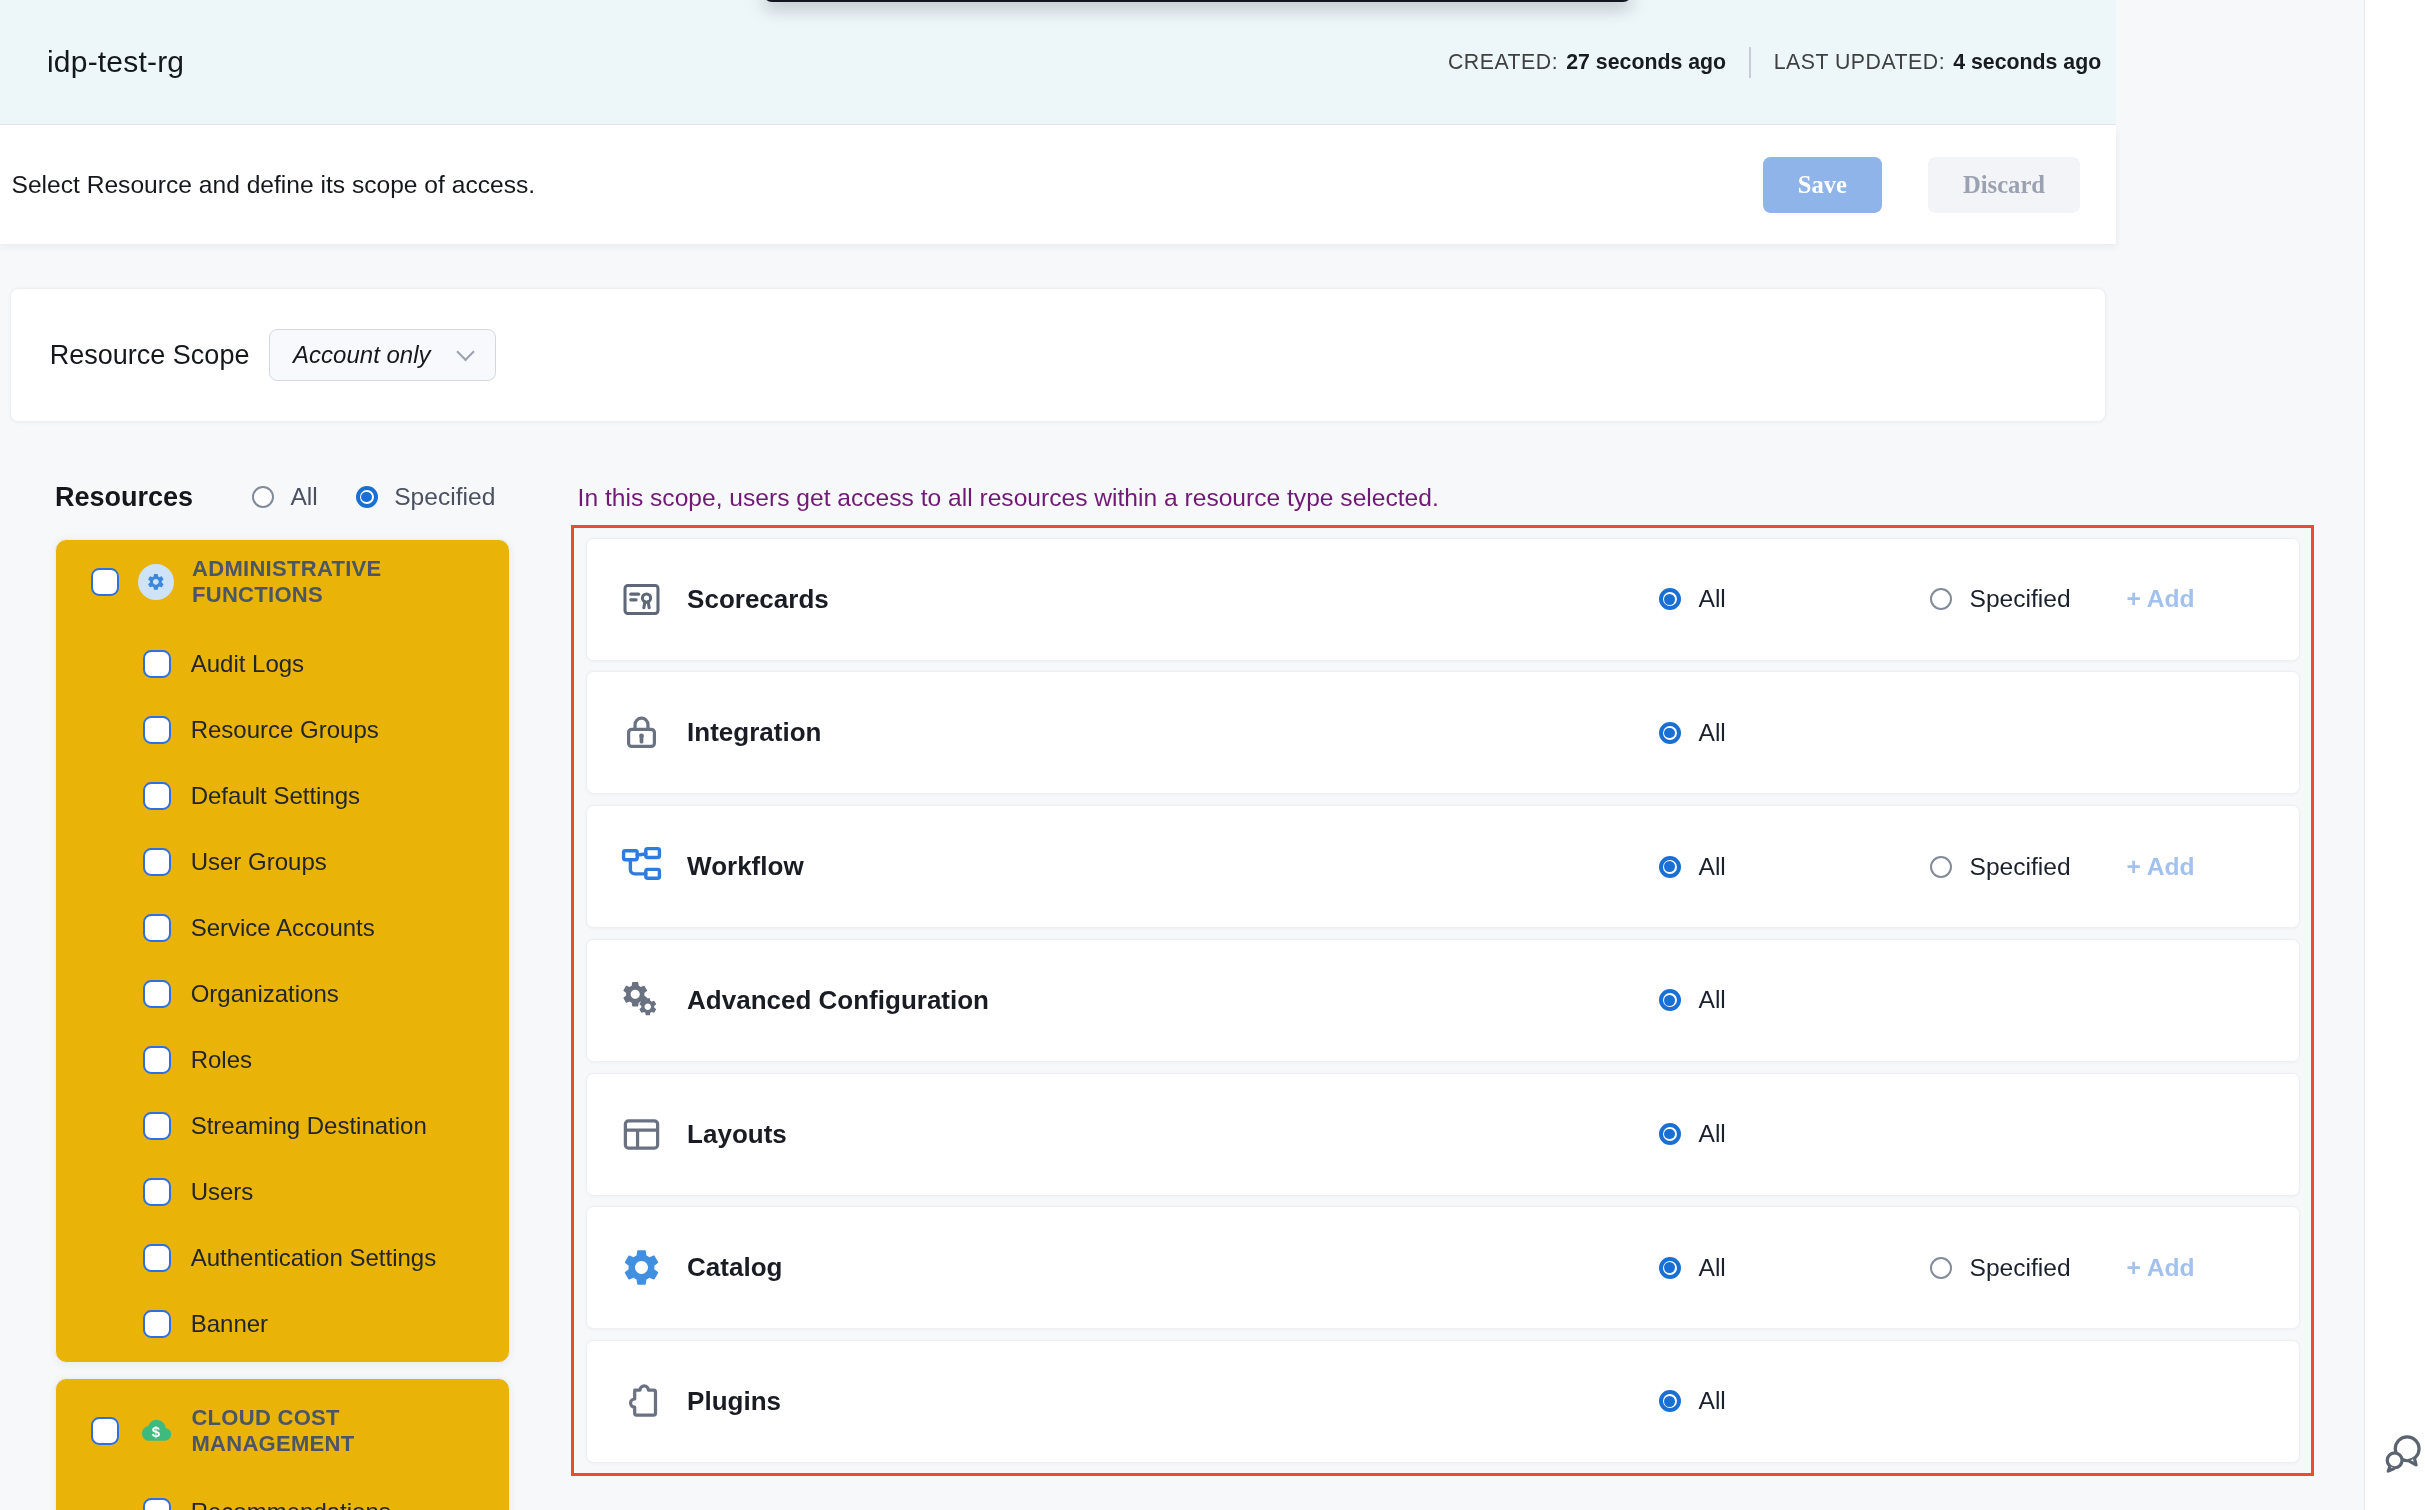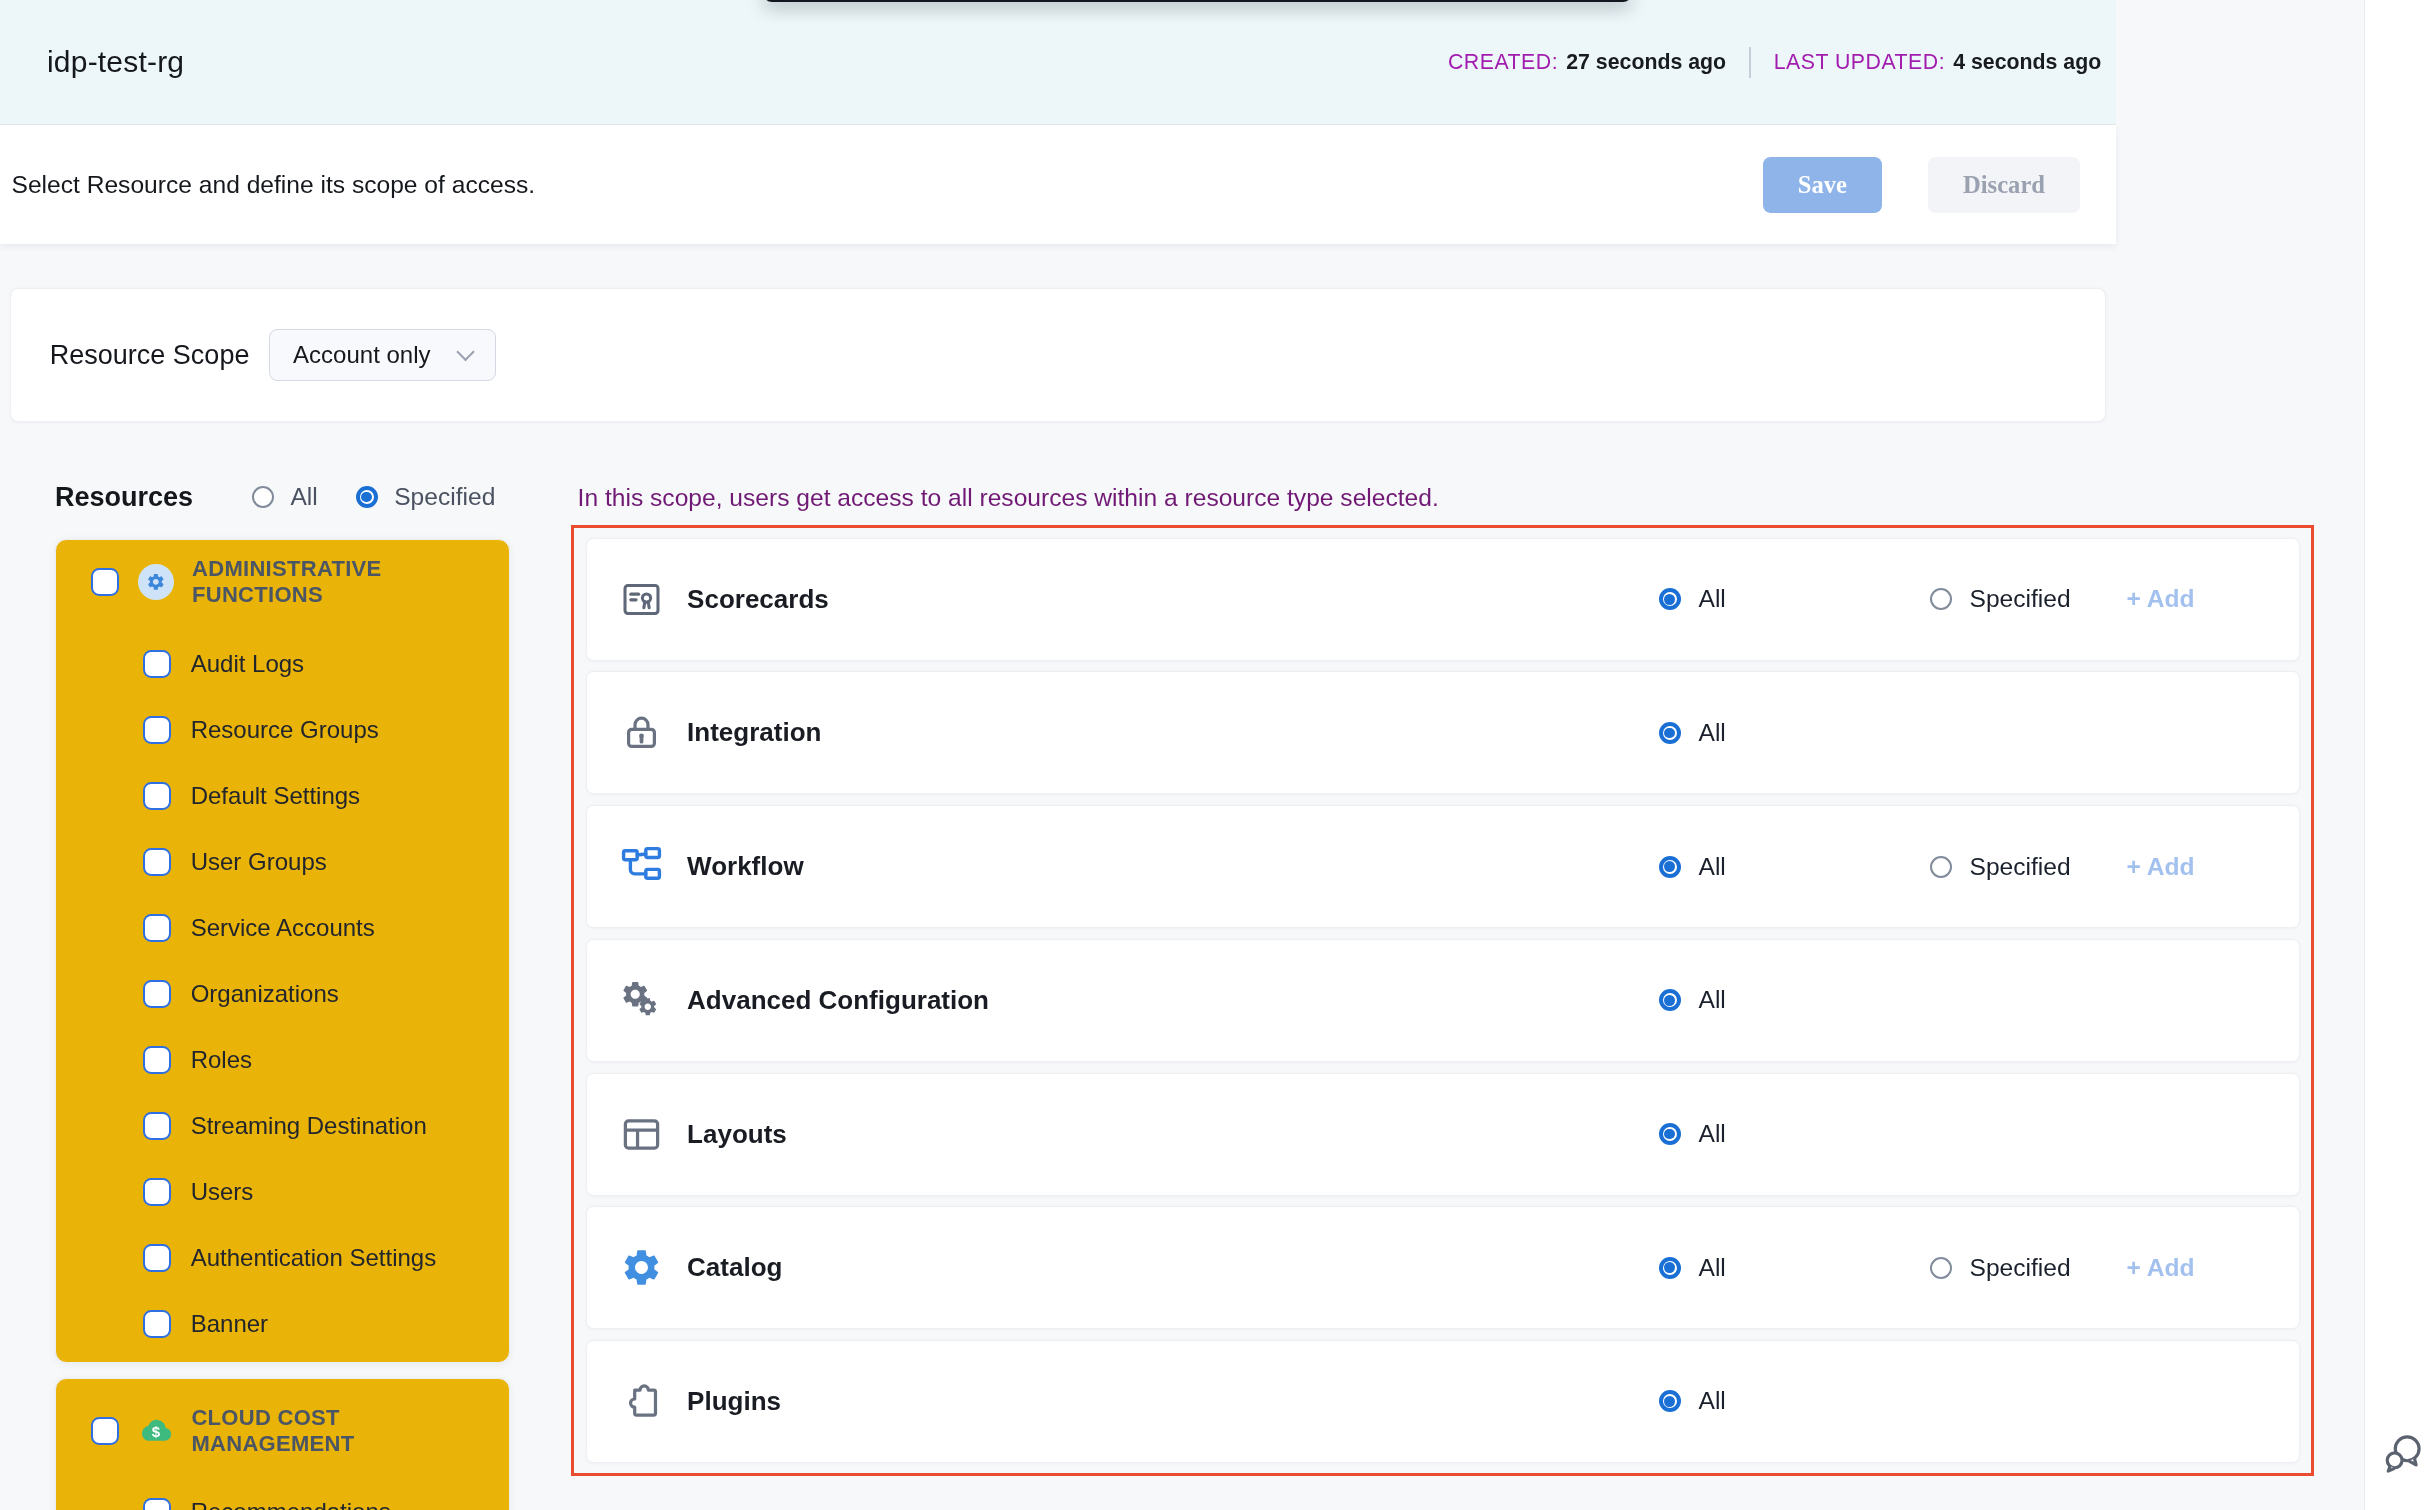--- a/index.html
+++ b/index.html
@@ -7,21 +7,21 @@
     font-family:"Liberation Sans", sans-serif; background:#f7f8fa; }
 
   .app { position:absolute; left:0; top:0; width:2116px; height:1510px; background:#f7f8fa; }
 
   
   .page-header { position:relative; height:125px; background:#edf6f9;
     border-bottom:1.6px solid #e1e7ea; display:flex; align-items:center;
     justify-content:space-between; padding:0 14.8px 0 47px; overflow:hidden; }
   .page-title { font-size:30px; font-weight:500; color:#15181d; letter-spacing:0.2px; }
   .meta { display:flex; align-items:center; font-size:21.3px; }
-  .meta-label { color:#a21caf; letter-spacing:0.5px; margin-right:8.2px; }
+  .meta-label { color:#404040; letter-spacing:0.5px; margin-right:8.2px; }
   .meta-value { color:#181b20; font-weight:600; }
   .meta-sep { width:1.6px; height:31px; background:#c7cdd7; margin:0 23px; }
   .top-toast-shadow { position:absolute; top:-7.4px; left:763px; width:869px; height:9.8px;
     background:#12171f; border-radius:0 0 9.8px 9.8px;
     box-shadow:0 4.1px 18px rgba(15,25,38,.38); }
 
   
   .toolbar { height:119px; background:#ffffff; display:flex; align-items:center;
     justify-content:space-between; padding:0 36px 0 11.5px;
     box-shadow:0 2.5px 6.6px rgba(40,50,70,.07); position:relative; z-index:2; }
@@ -32,21 +32,21 @@
   .btn-save { background:#8fb4e9; color:#ffffff; }
   .btn-discard { background:#f3f4f7; color:#9aa1b0; }
 
   
   .scope-card { margin:44px 9.8px 0 9.8px; height:134px; background:#ffffff;
     border:0.8px solid #edeff3; border-radius:8.2px; display:flex; align-items:center;
     padding-left:39px; box-shadow:0 0.8px 3.3px rgba(40,50,70,.05); }
   .scope-label { font-size:27px; font-weight:400; color:#14171c; margin-right:19.7px; }
   .dropdown { display:flex; align-items:center; gap:28px; background:#f8f9fc;
     border:1.6px solid #d4d7e2; border-radius:8.2px; height:52px; padding:12px 23px;
-    cursor:pointer; }
+    cursor:pointer;font-style:italic; }
   .dropdown-value { font-size:24px; color:#15181d; }
   .chevron { width:13px; height:13px; border-right:2.5px solid #9aa0b0;
     border-bottom:2.5px solid #9aa0b0; transform:rotate(45deg) translate(-2.5px,-2.5px); }
 
   
   .main-band { display:flex; margin:56px 0 0 55px; }
   .left-col { width:455px; flex:none; }
   .right-col { margin-left:61px; width:1743px; flex:none; }
 
   .resources-header { display:flex; align-items:center; height:38px; margin-bottom:23px; }

